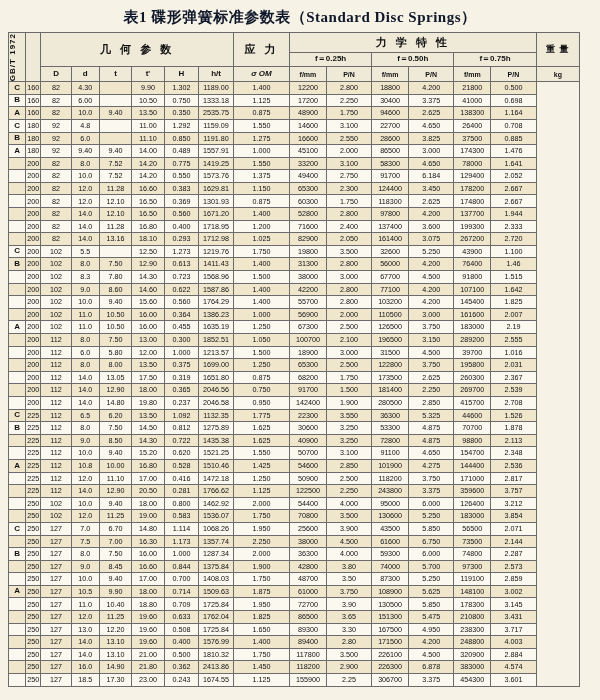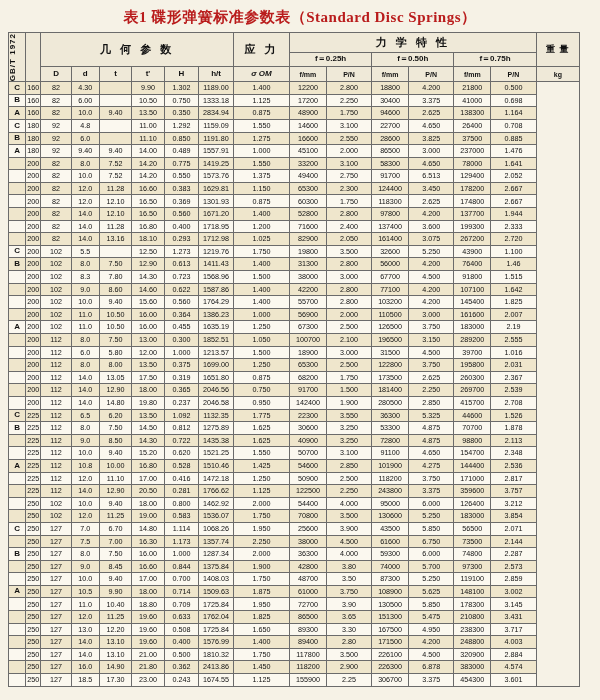--- a/index.html
+++ b/index.html
@@ -13,21 +13,21 @@
     width:600px;height:700px;
     box-sizing:border-box;
     padding:6px 8px 0 8px;
     background:#f6f2e6;
   }
   .title{
     text-align:center;
     font-family:"Liberation Serif", serif;
     font-weight:bold;
     font-size:15px;
-    color:#b91c1c;
+    color:#0f172a;
     letter-spacing:0.5px;
     margin:2px 0 5px 0;
     white-space:nowrap;
   }
   table{
     border-collapse:collapse;
     width:572px;
     table-layout:fixed;
     font-size:7.2px;
     color:#111;
@@ -157,21 +157,21 @@
           <td class="num">0.698</td>
         </tr>
         <tr class="row band-b">
           <td class="cat">A</td>
           <td class="num">160</td>
           <td class="num">82</td>
           <td class="num">10.0</td>
           <td class="num">9.40</td>
           <td class="num">13.50</td>
           <td class="num">0.350</td>
-          <td class="num">2834.94</td>
+          <td class="num">2535.75</td>
           <td class="num">0.875</td>
           <td class="num">48900</td>
           <td class="num">1.750</td>
           <td class="num">94600</td>
           <td class="num">2.625</td>
           <td class="num">138300</td>
           <td class="num">1.164</td>
         </tr>
         <tr class="row band-a grp-sep">
           <td class="cat">C</td>
@@ -214,21 +214,21 @@
           <td class="num">9.40</td>
           <td class="num">9.40</td>
           <td class="num">14.00</td>
           <td class="num">0.489</td>
           <td class="num">1557.91</td>
           <td class="num">1.000</td>
           <td class="num">45100</td>
           <td class="num">2.000</td>
           <td class="num">86500</td>
           <td class="num">3.000</td>
-          <td class="num">237000</td>
+          <td class="num">174300</td>
           <td class="num">1.476</td>
         </tr>
         <tr class="row band-b grp-sep">
           <td class="cat"></td>
           <td class="num">200</td>
           <td class="num">82</td>
           <td class="num">8.0</td>
           <td class="num">7.52</td>
           <td class="num">14.20</td>
           <td class="num">0.775</td>
@@ -247,21 +247,21 @@
           <td class="num">82</td>
           <td class="num">10.0</td>
           <td class="num">7.52</td>
           <td class="num">14.20</td>
           <td class="num">0.550</td>
           <td class="num">1573.76</td>
           <td class="num">1.375</td>
           <td class="num">49400</td>
           <td class="num">2.750</td>
           <td class="num">91700</td>
-          <td class="num">6.513</td>
+          <td class="num">6.184</td>
           <td class="num">129400</td>
           <td class="num">2.052</td>
         </tr>
         <tr class="row band-b">
           <td class="cat"></td>
           <td class="num">200</td>
           <td class="num">82</td>
           <td class="num">12.0</td>
           <td class="num">11.28</td>
           <td class="num">16.60</td>

